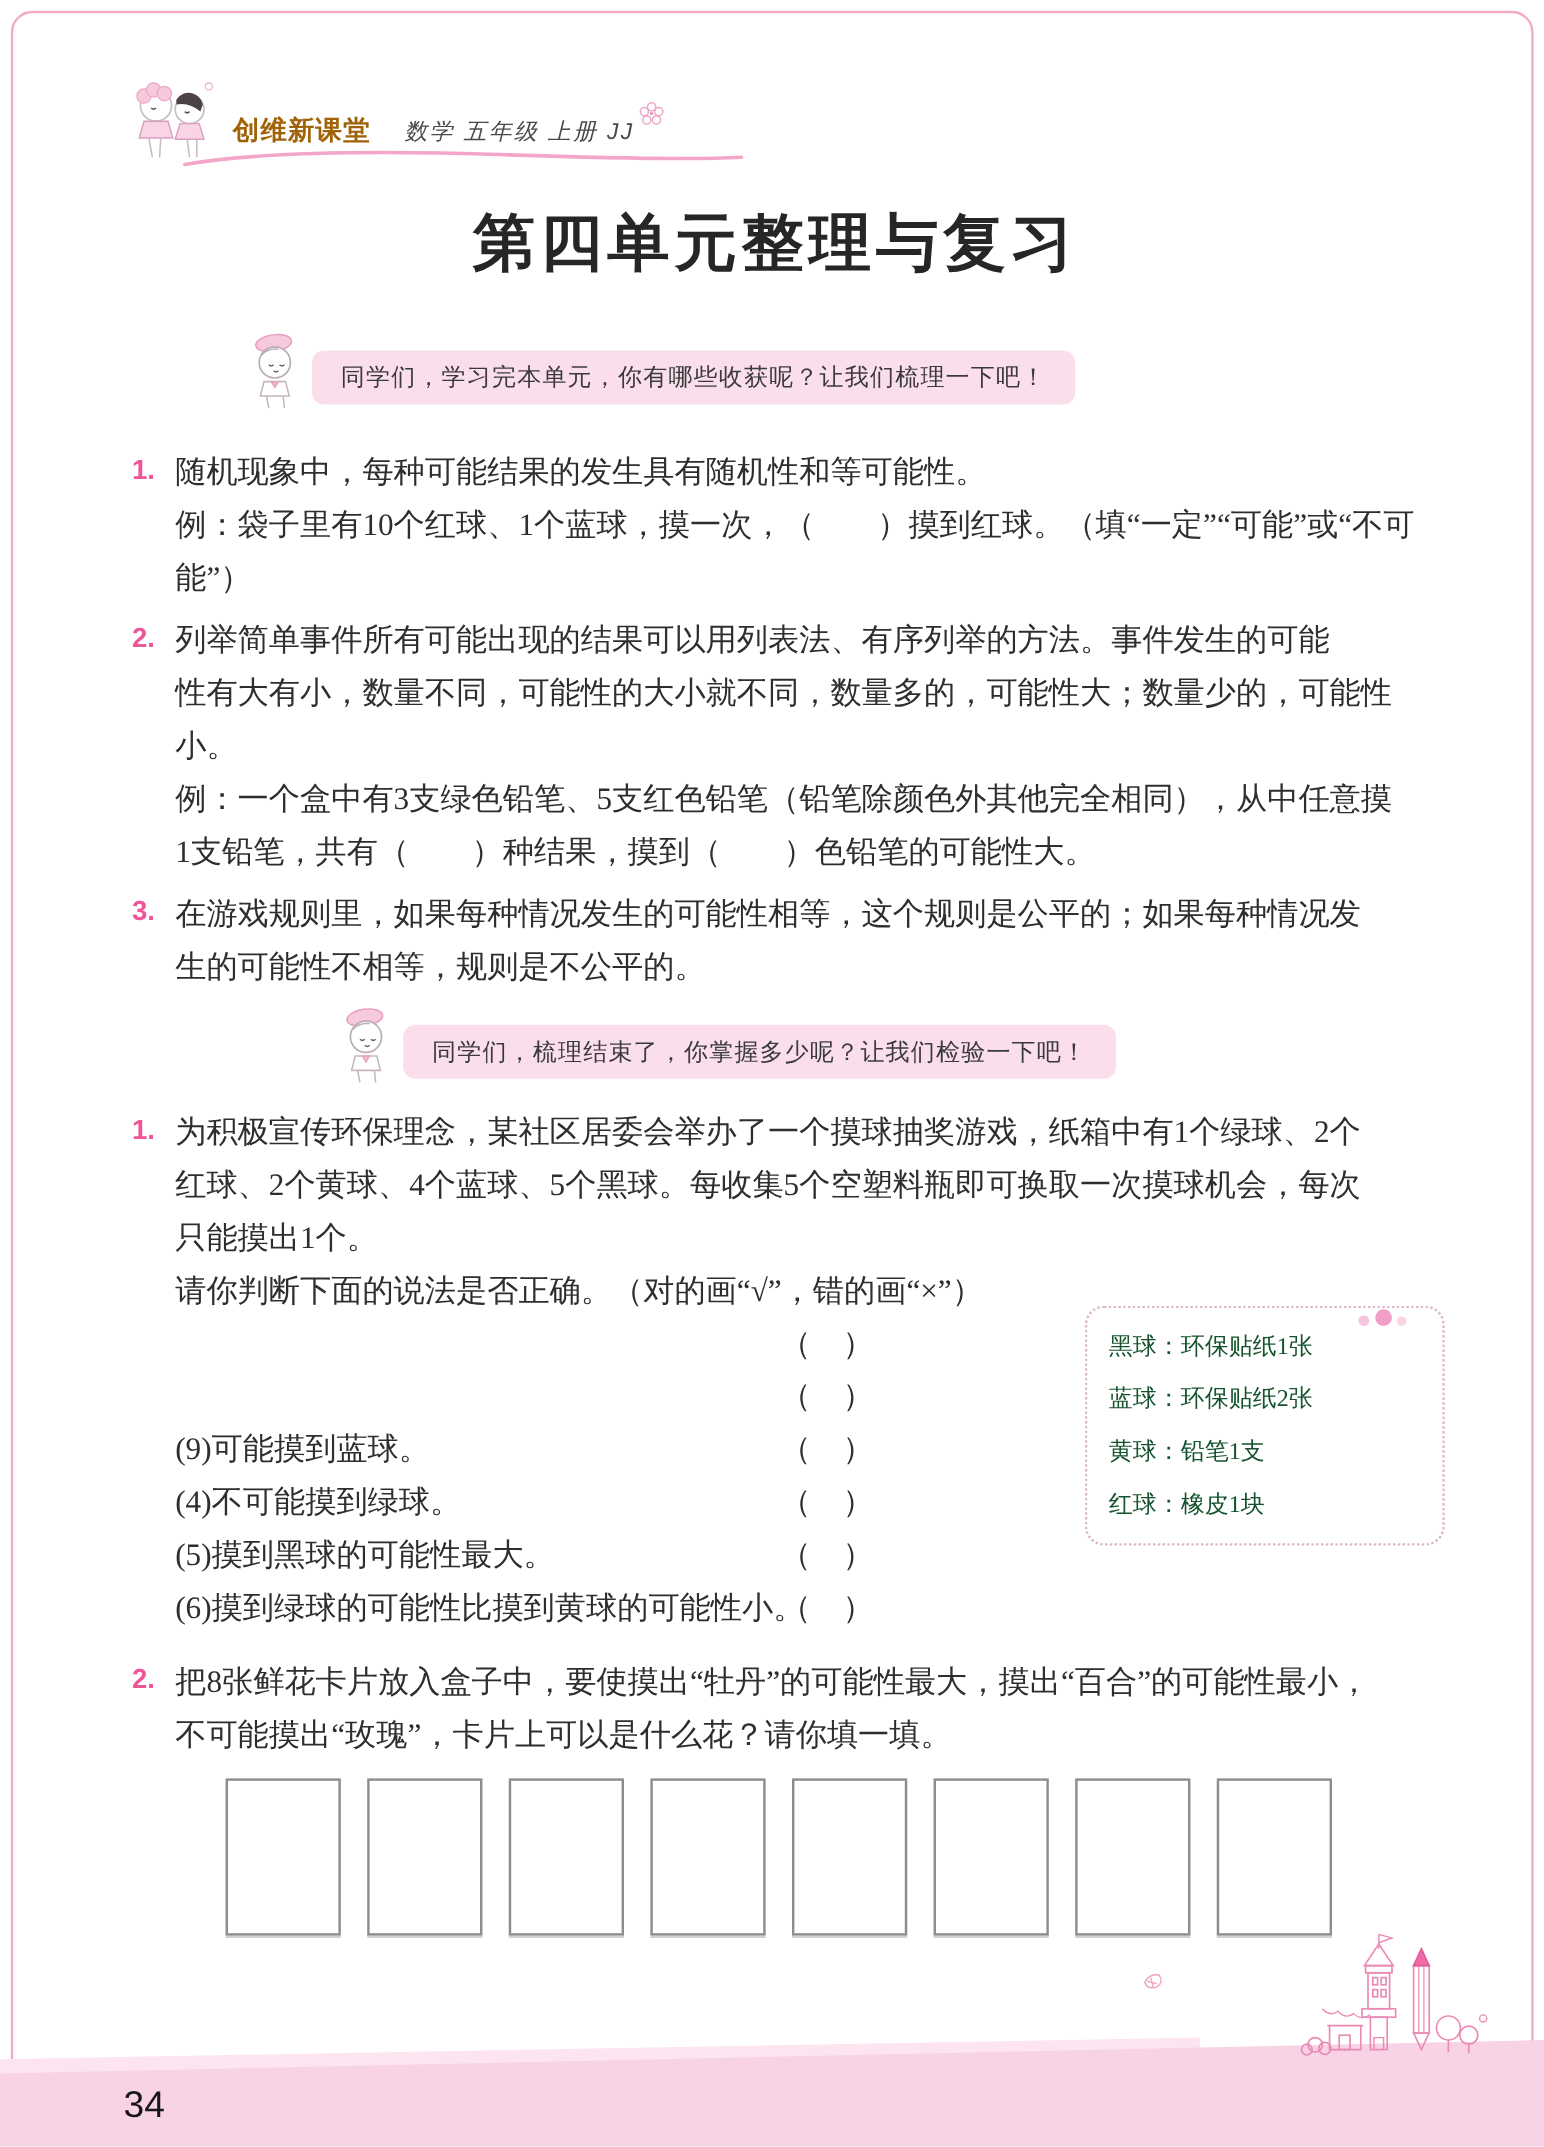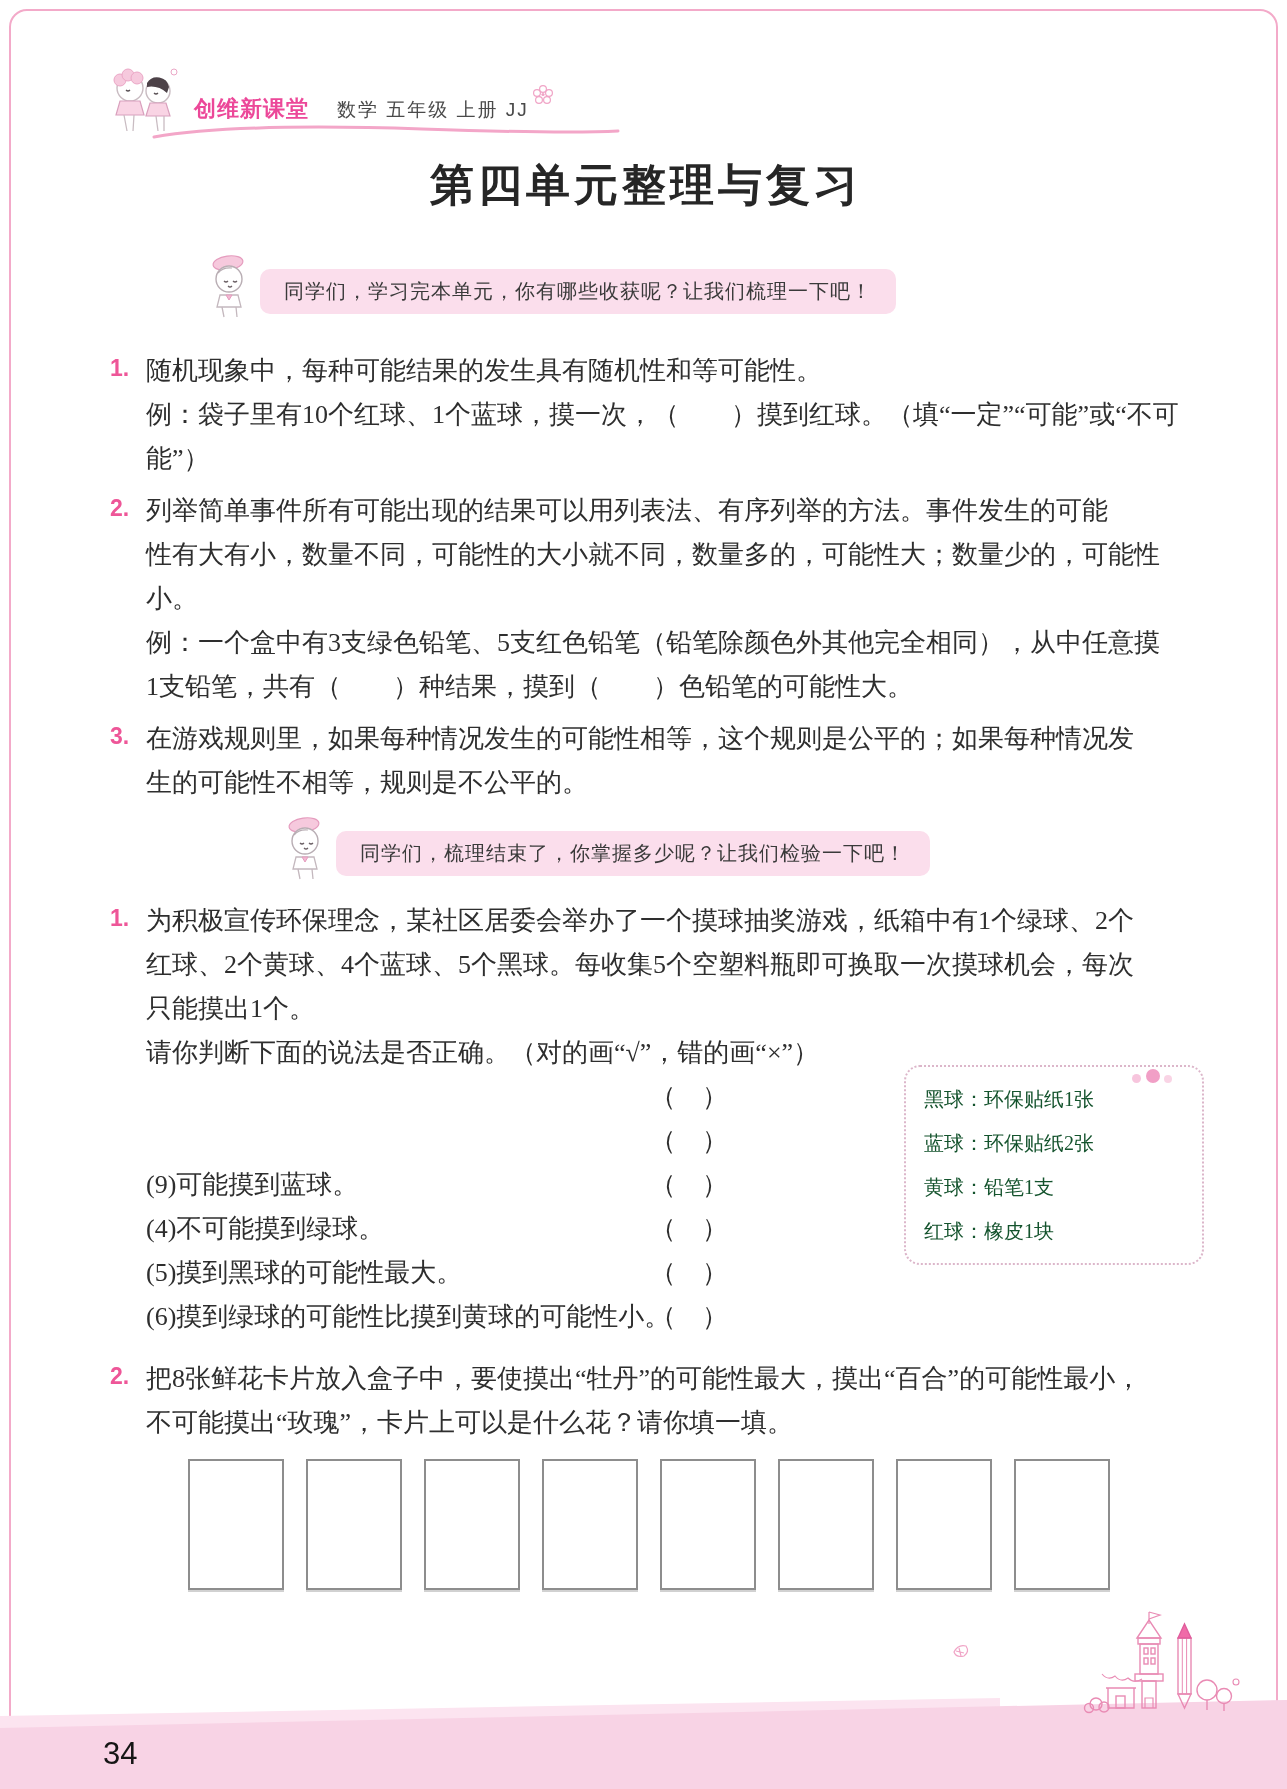--- a/index.html
+++ b/index.html
@@ -11,30 +11,30 @@
   .frame {
     position:absolute; left:9px; top:9px; right:9px; bottom:22px;
     border:2px solid #f3aac9; border-radius:18px; z-index:1;
   }
   .content { position:absolute; left:110px; top:66px; width:1072px; z-index:2; }
 
   
   .hdr { position:relative; height:76px; }
   .kids { position:absolute; left:-4px; top:-2px; }
   .hdr-text { position:absolute; left:84px; top:28px; white-space:nowrap; }
-  .brand { font-family:"Liberation Sans", sans-serif; font-weight:bold; color:#ec4899;
+  .brand { font-family:"Liberation Sans", sans-serif; font-weight:bold; color:#a16207;
            font-size:22px; letter-spacing:1px; }
   .edition { font-family:"Liberation Sans", sans-serif; color:#4a4a4a; font-size:19px;
-             margin-left:24px; letter-spacing:2px; }
+             margin-left:24px; letter-spacing:2px;font-style:italic; }
   .swoosh { position:absolute; left:42px; top:58px; }
   .hdr-flower { position:absolute; left:420px; top:16px; }
 
   
-  .title { margin:14px 0 0; text-align:center; font-family:"Liberation Sans", sans-serif;
-           font-weight:700; font-size:44px; letter-spacing:4px; color:#262626; }
+  .title { margin:26px 0 0; text-align:center; font-family:"Liberation Sans", sans-serif;
+           font-weight:700; font-size:52px; letter-spacing:4px; color:#262626; }
 
   
   .bubble-row { display:flex; align-items:center; }
   .bubble-row.intro { margin-left:96px; margin-top:40px; }
   .bubble-row.check { margin-left:172px; margin-top:12px; }
   .mascot { flex:none; width:48px; height:68px; margin-top:-4px; }
   .bubble { background:#fbdeec; border-radius:10px; padding:9px 24px; margin:8px 0 0 6px;
             font-family:"Liberation Sans", sans-serif; font-size:20px; color:#3a3a3a;
             letter-spacing:1px; }
 

